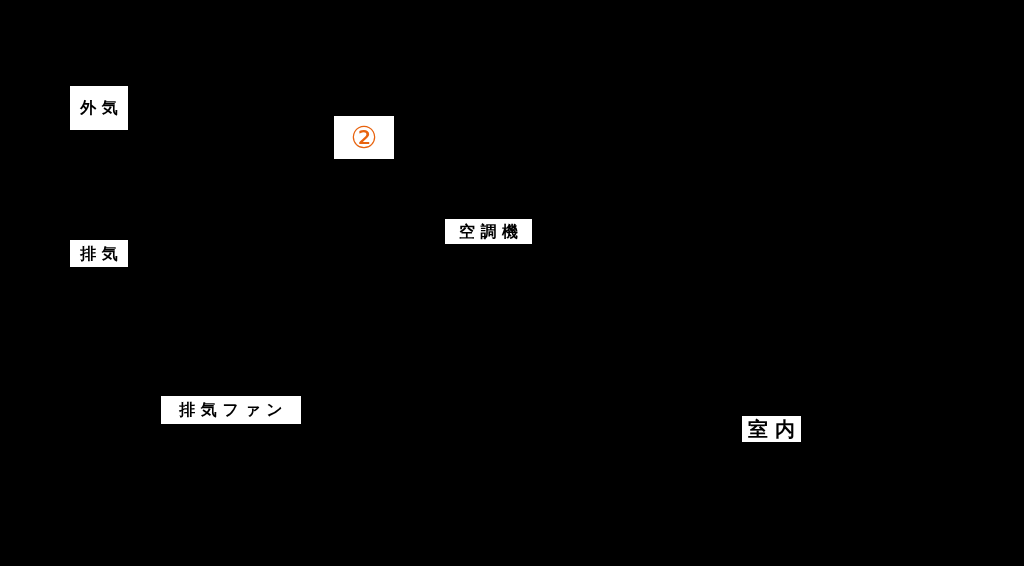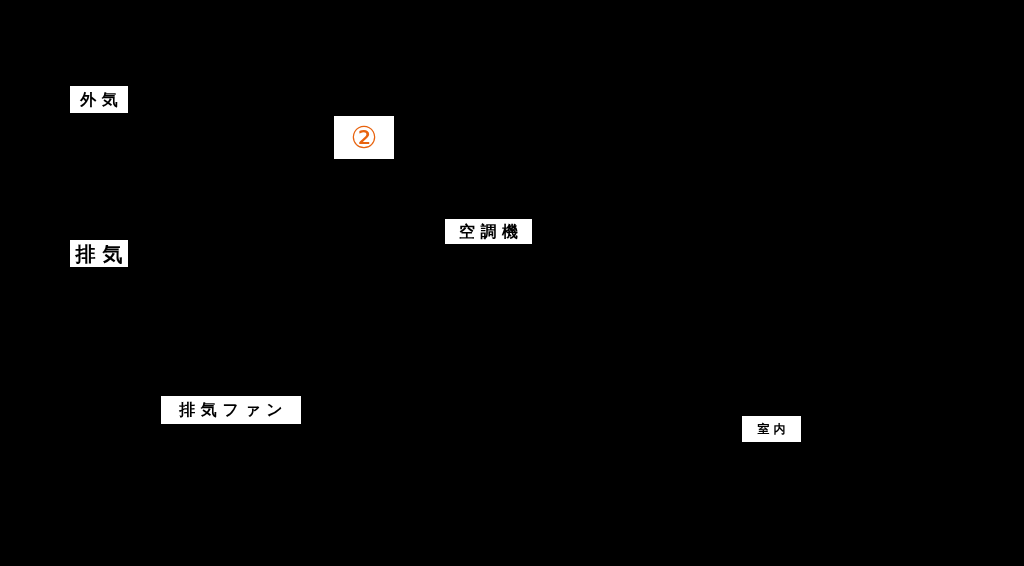--- a/index.html
+++ b/index.html
@@ -21,51 +21,51 @@
     font-weight: bold;
     display: flex;
     align-items: center;
     justify-content: center;
     white-space: pre;
     line-height: 1;
     box-sizing: border-box;
   }
   #label-outside-air {
     left: 70px; top: 86px;
-    width: 58px; height: 27px;
+    width: 58px; height: 44px;
     font-size: 16px;
   }
   #label-marker-2 {
     left: 334px; top: 116px;
     width: 60px; height: 43px;
     font-size: 30px;
     font-weight: normal;
     color: #e8620d;
   }
   #label-ahu {
     left: 417px; top: 219px;
     width: 87px; height: 25px;
     font-size: 16px;
     margin-left: 28px;
   }
   #label-exhaust-air {
     left: 70px; top: 240px;
     width: 58px; height: 27px;
-    font-size: 20px;
+    font-size: 16px;
   }
   #label-exhaust-fan {
     left: 161px; top: 349px;
     width: 140px; height: 28px;
     font-size: 16px;
     margin-top: 47px;
   }
   #label-room {
     left: 742px; top: 416px;
     width: 59px; height: 26px;
-    font-size: 12px;
+    font-size: 20px;
   }
 </style>
 </head>
 <body>
 
 <div id="canvas">
 
   <div class="label" id="label-outside-air">外 気</div>
 
   <div class="label" id="label-marker-2">②</div>

